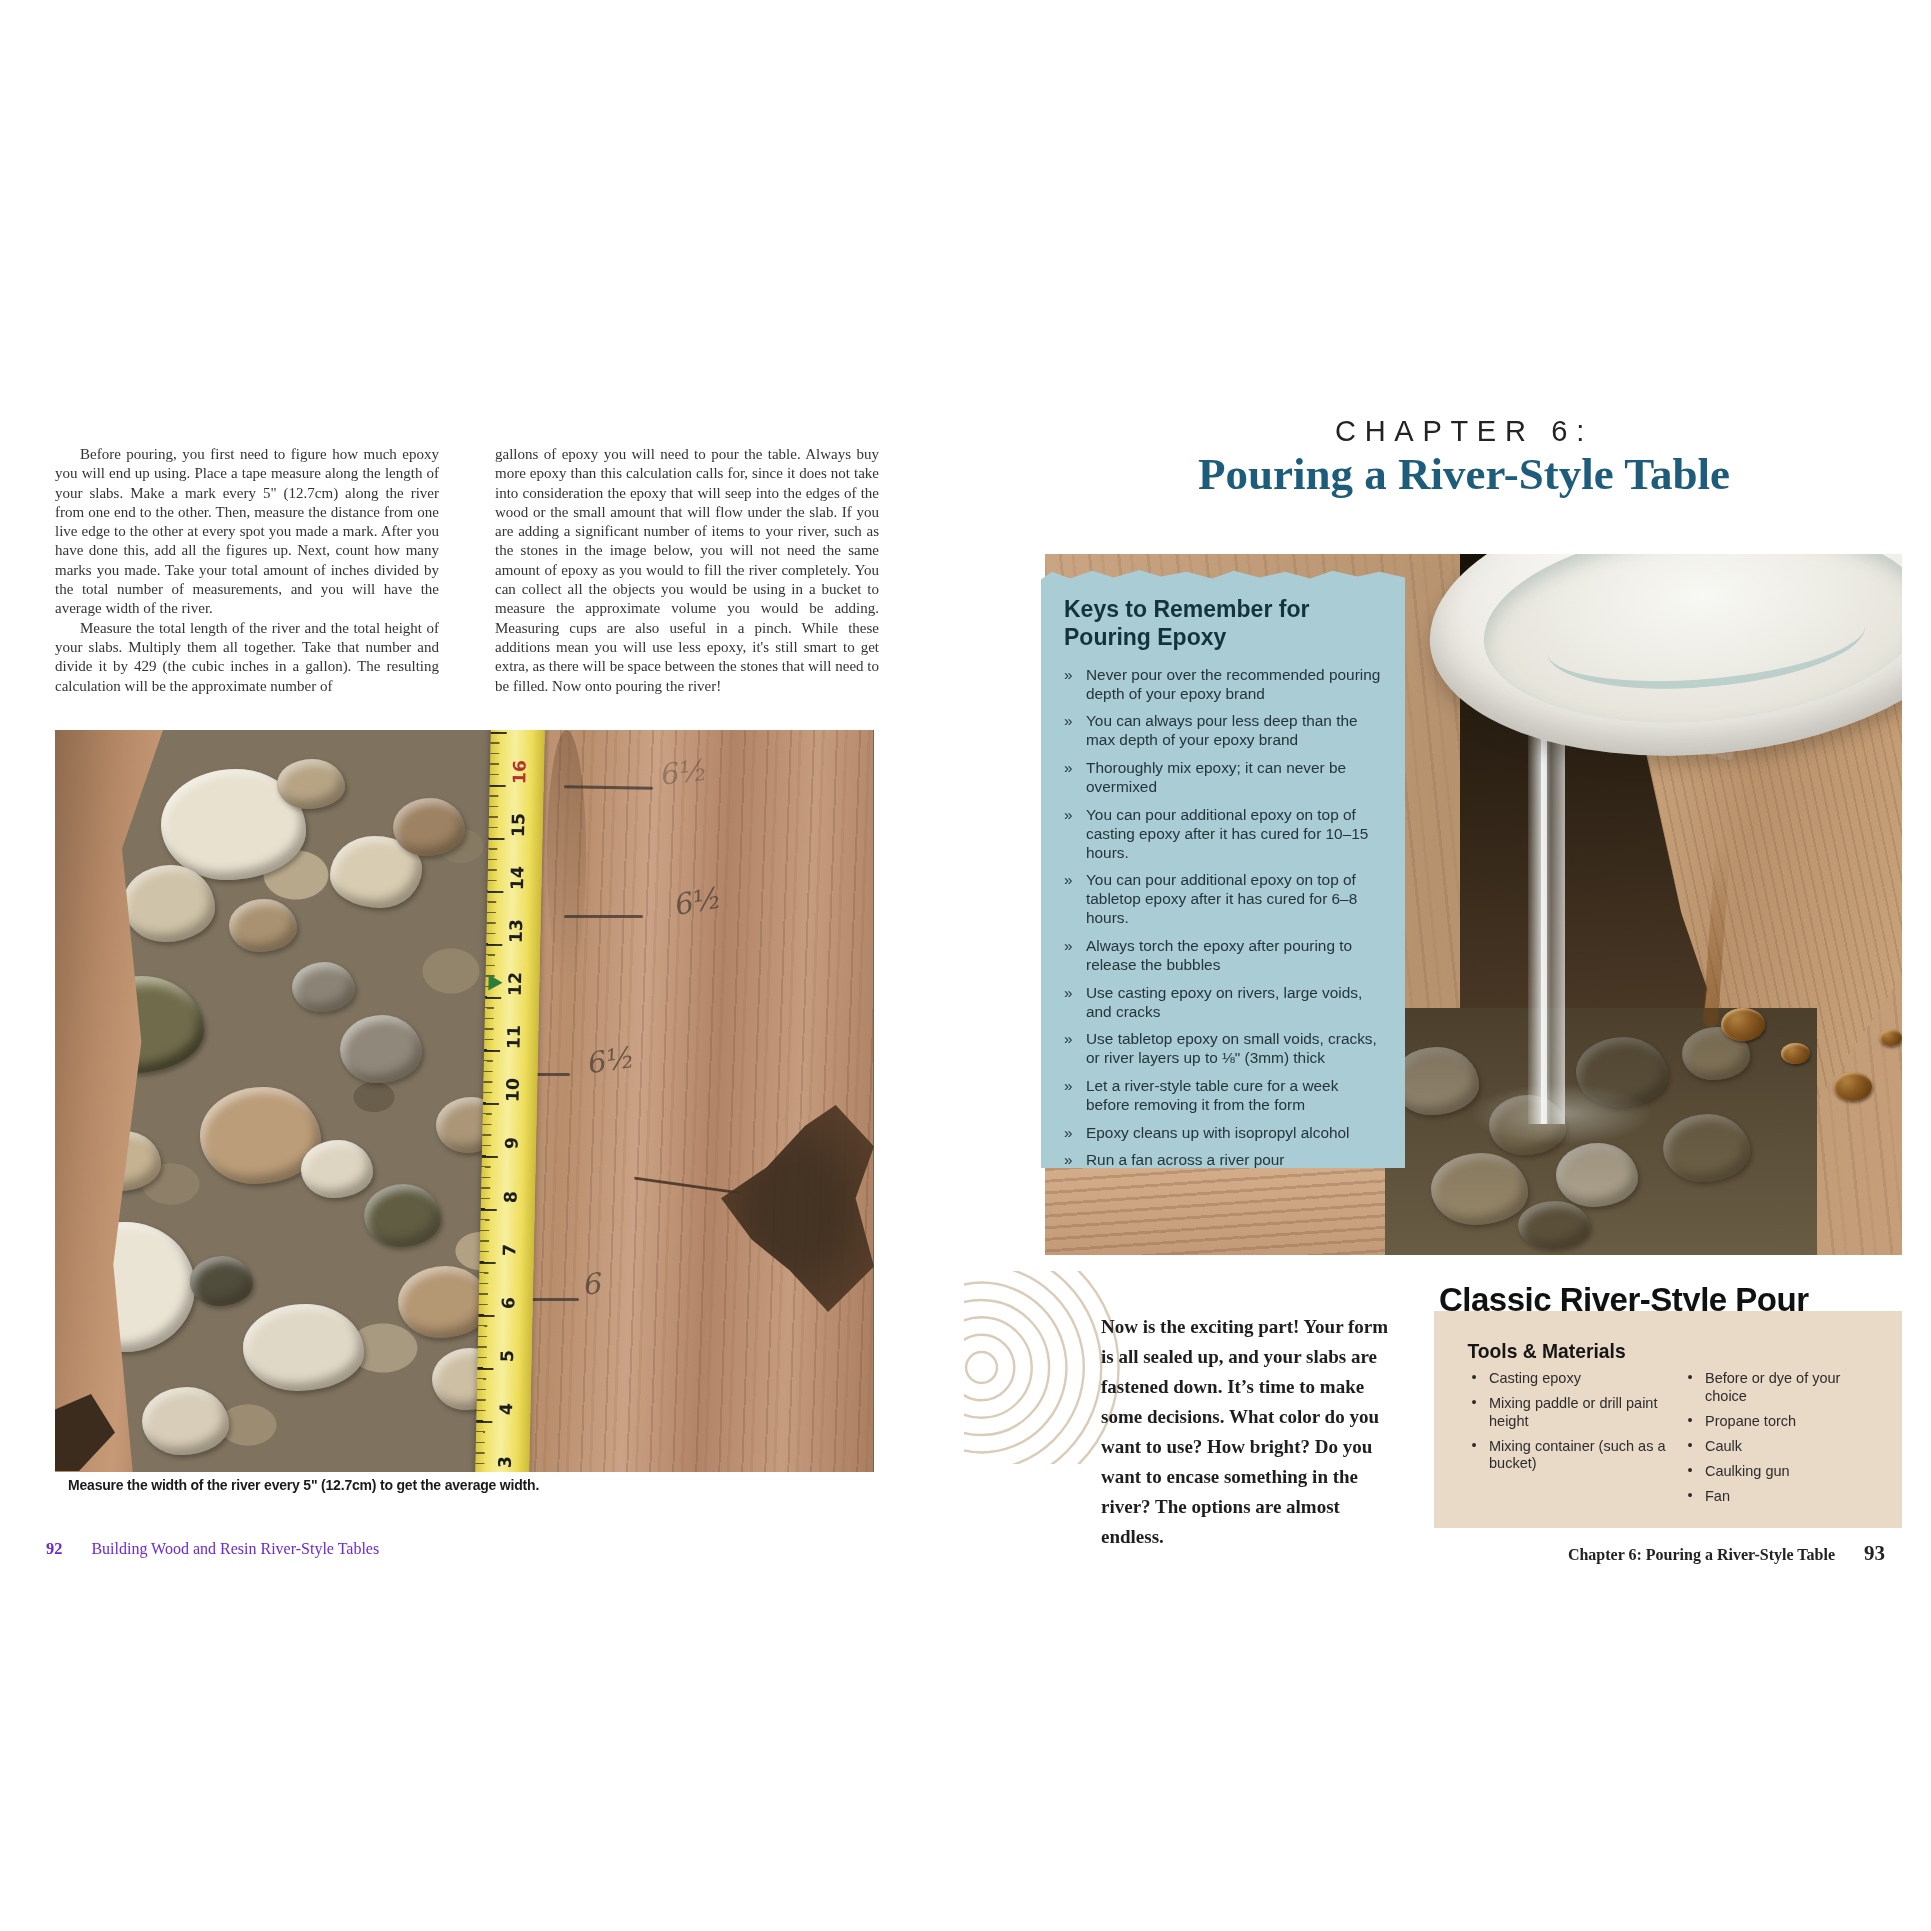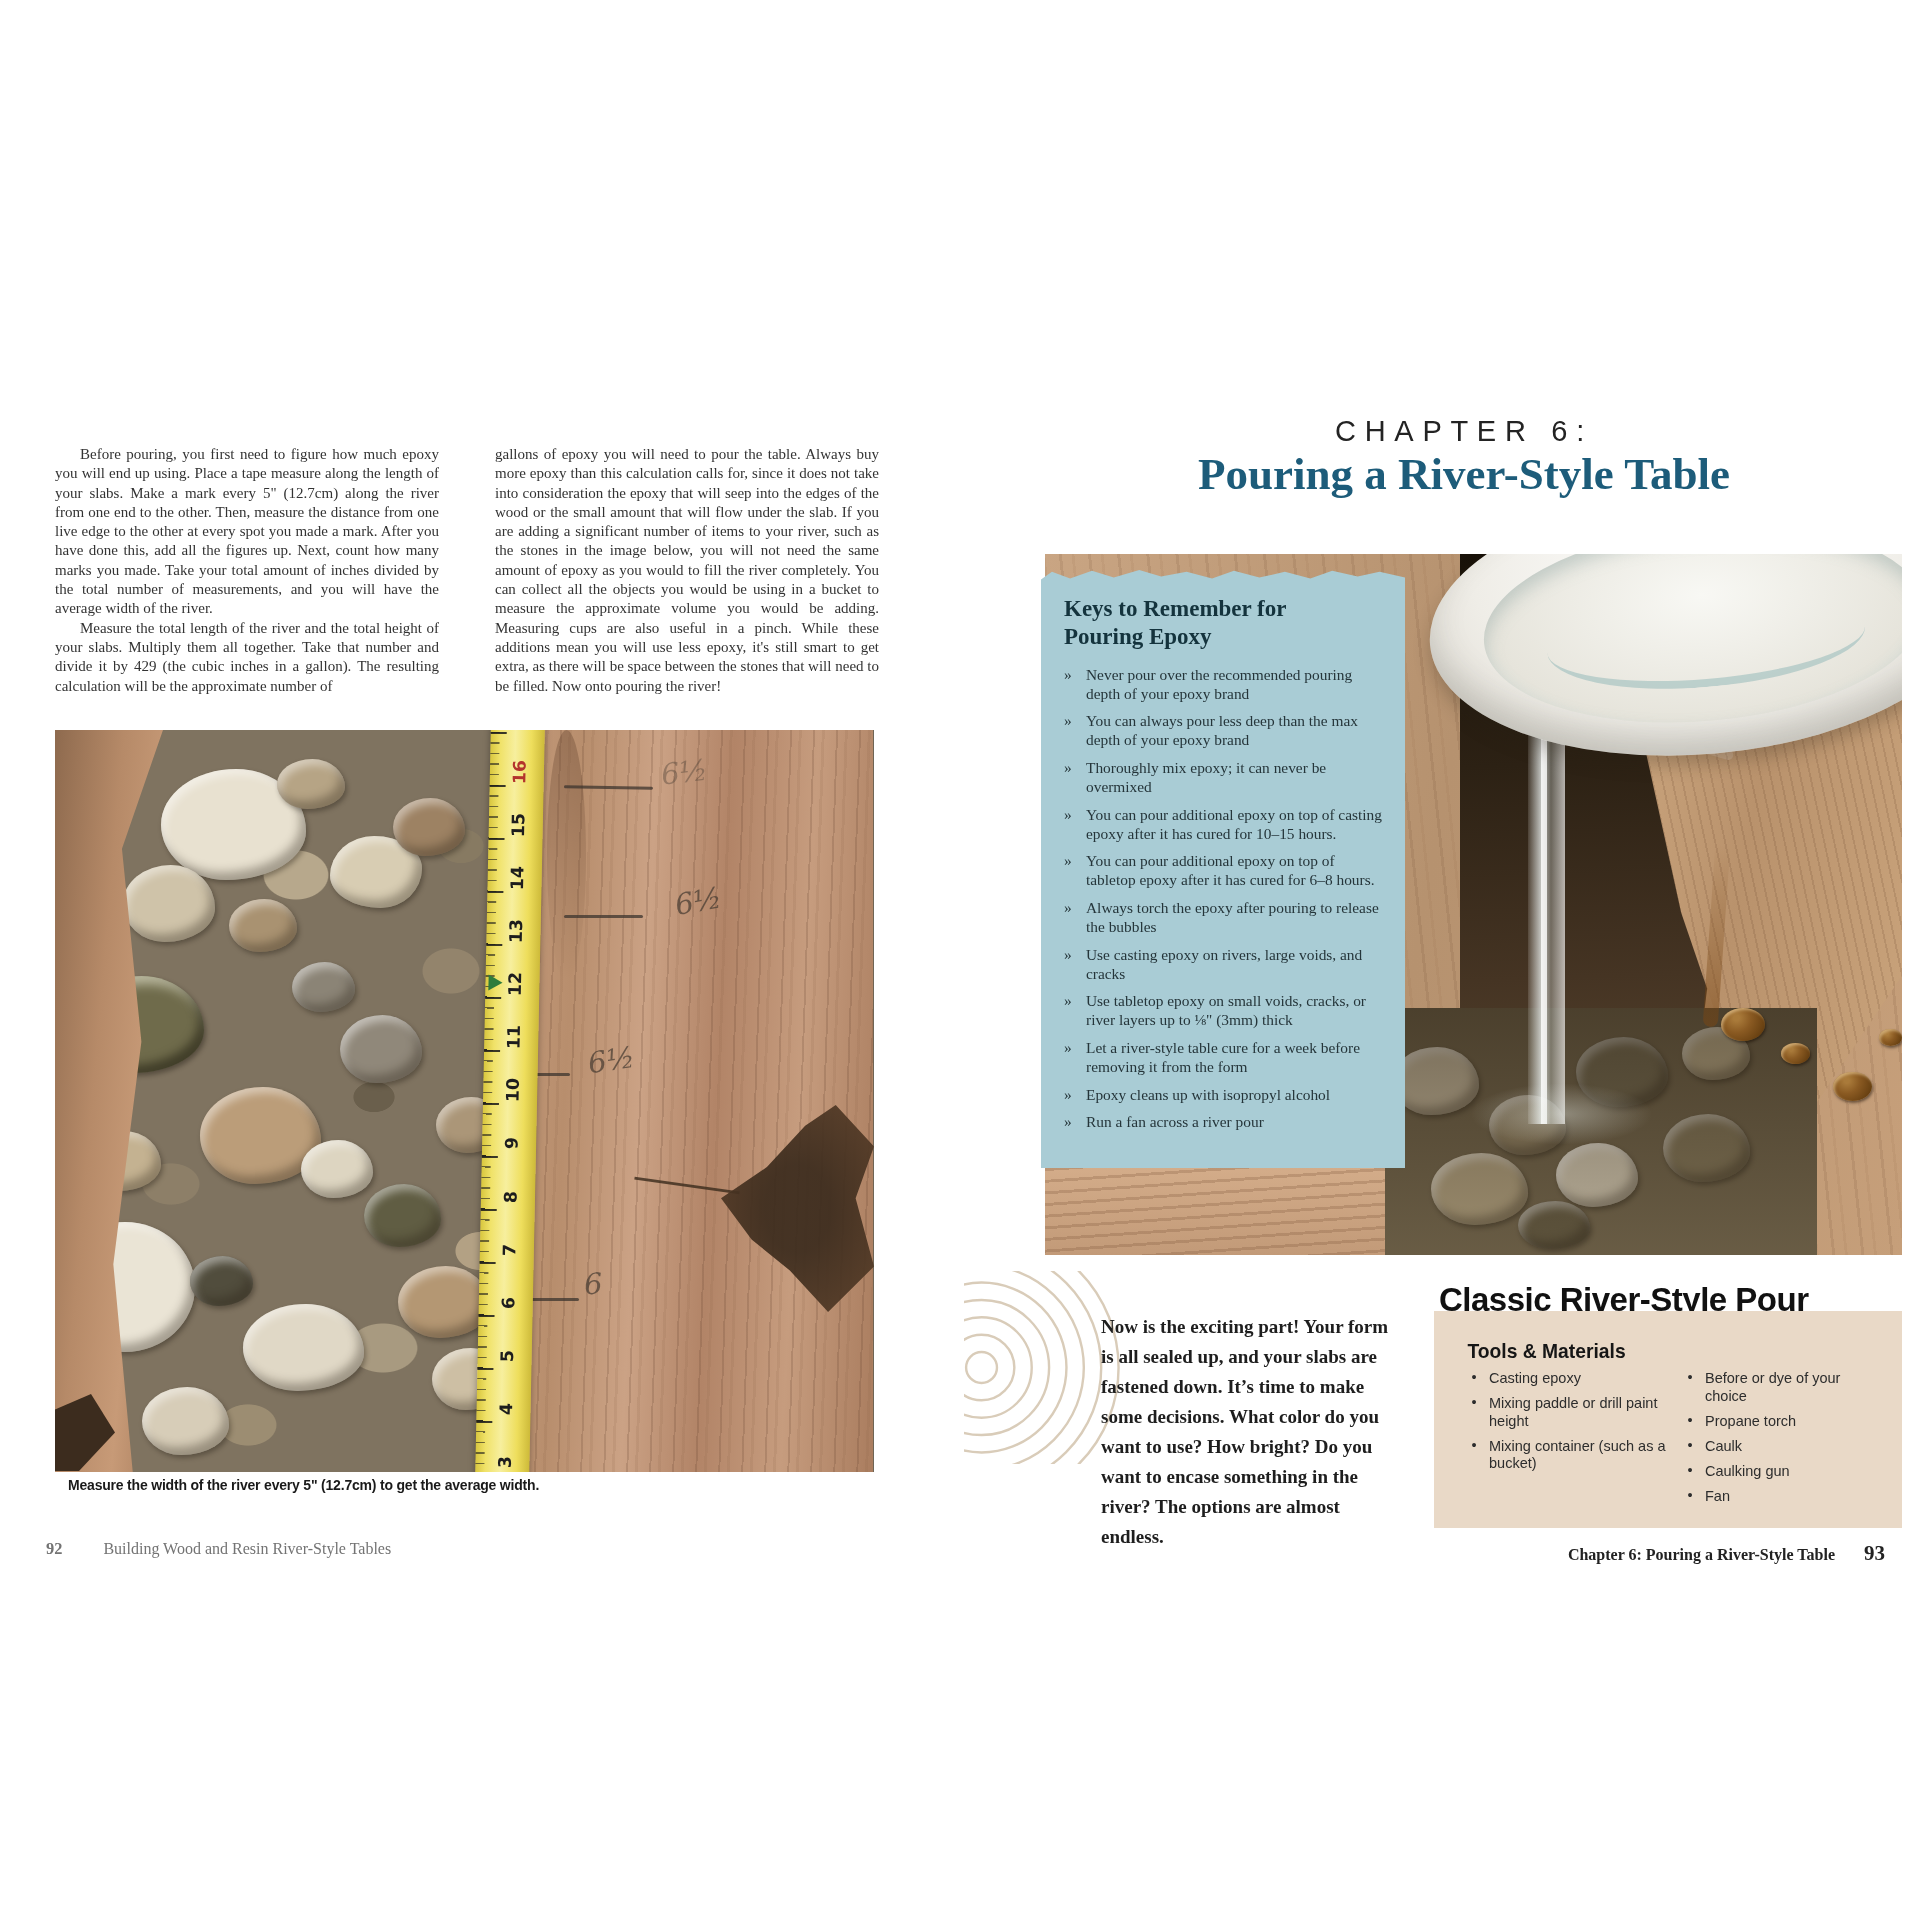--- a/index.html
+++ b/index.html
@@ -53,21 +53,21 @@
     background:repeating-linear-gradient(to bottom,rgba(25,25,25,.6) 0 1.4px,transparent 1.4px 10.6px);}
   .tnum{position:absolute;left:12.6px;width:33px;text-align:center;transform:rotate(-90deg);
     font-family:"DejaVu Sans",sans-serif;font-weight:700;font-size:17.4px;color:#1d1d1d;}
   .tnum.red{color:#b3342c;}
   .foot-marker{position:absolute;left:2.9px;width:0;height:0;border-top:8.7px solid transparent;border-bottom:8.7px solid transparent;border-left:14.5px solid #2e7c3c;}
   .pline{position:absolute;height:2.9px;background:rgba(60,52,45,.75);border-radius:1.9px;}
   .pmark{position:absolute;font-family:"DejaVu Serif",serif;font-style:italic;font-size:29px;color:rgba(70,60,50,.72);}
 
   .caption{position:absolute;left:68px;top:1477px;font-family:"Liberation Sans",sans-serif;
     font-weight:700;font-size:14px;letter-spacing:-0.2px;color:#1a1a1a;}
-  .footerL{position:absolute;left:46px;top:1539px;display:flex;gap:41px;align-items:baseline;font-size:16px;color:#737373;text-align:right;}
+  .footerL{position:absolute;left:46px;top:1539px;display:flex;gap:29px;align-items:baseline;font-size:16px;color:#6d28d9;text-align:right;}
   .footerL .pn{font-weight:700;font-size:16.4px;}
 
   
   .kicker{position:absolute;left:1045px;top:415px;width:838px;text-align:center;
     font-family:"Liberation Sans",sans-serif;font-size:29px;font-weight:400;letter-spacing:8.7px;color:#232323;}
   .chtitle{position:absolute;left:1045px;top:448px;width:838px;text-align:center;
     font-family:"Liberation Serif",serif;font-weight:700;font-size:45px;color:#1d5c7a;}
 
   
   .photoR{position:absolute;left:1045px;top:554px;width:857px;height:701px;overflow:hidden;
@@ -107,21 +107,21 @@
     box-shadow:inset 0 -19.3px 33px rgba(70,70,60,.22), 0 9.7px 17.4px rgba(40,30,20,.25);}
   .rp-bowl-inner{position:absolute;left:54px;top:39px;right:54px;bottom:33px;border-radius:50%;
     background:radial-gradient(ellipse at 50% 35%,#f8f8f4,#e6e4db 70%,#cfdcd8);
     box-shadow:inset 0 9.7px 17.4px rgba(120,150,150,.35);}
   .rp-bowl-rim{position:absolute;left:116px;top:104px;width:319px;height:87px;border-radius:50%;
     border-bottom:8.7px solid rgba(150,185,185,.55);}
 
   
   .keysbox{position:absolute;left:1041px;top:566px;width:364px;height:602px;background:#a9ccd5;
     clip-path:polygon(0 13.5px,3% 5.8px,8% 12.6px,14% 4.8px,20% 11.6px,27% 3.9px,33% 10.6px,40% 5.8px,47% 12.6px,53% 4.8px,60% 11.6px,67% 5.8px,74% 12.6px,80% 4.8px,87% 10.6px,93% 5.8px,100% 11.6px,100% 100%,0 100%);
-    font-family:Liberation Serif, serif;}
+    font-family:Liberation Sans, sans-serif;}
   .keysbox h2{margin:0;padding:29px 25px 9.7px 23px;font-size:23px;line-height:28px;font-weight:700;color:#14333d;width:290px;}
   .keyslist{list-style:none;margin:3.9px 0 0 0;padding:0 21px 0 45px;}
   .keyslist li{position:relative;font-size:15.4px;line-height:19px;color:#25353a;margin-bottom:8.7px;}
   .keyslist .mk{position:absolute;left:-22px;top:0;font-size:15.4px;color:#25353a;}
 
   
   .swirl{position:absolute;left:964px;top:1271px;}
   .intro{position:absolute;left:1101px;top:1296px;width:303px;font-family:"Liberation Serif",serif;
     font-weight:700;font-size:19px;line-height:30px;color:#1e1e1e;text-align:left;margin-top:16px;}
   .classic{position:absolute;left:1439px;top:1259px;font-family:"Liberation Sans",sans-serif;

